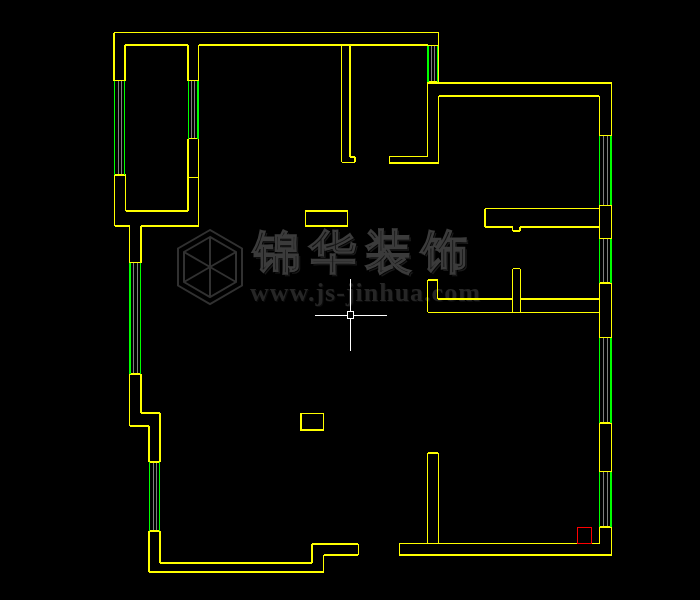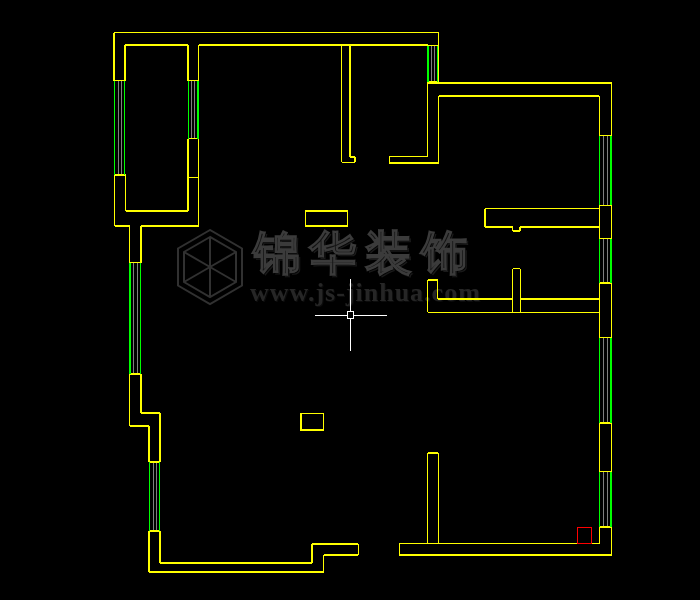--- a/index.html
+++ b/index.html
@@ -5,21 +5,21 @@
   html,body{margin:0;padding:0;background:#000;}
   .stage{position:relative;width:700px;height:600px;background:#000;overflow:hidden;
          font-family:"Liberation Sans", sans-serif;}
   .plan-svg{position:absolute;left:0;top:0;z-index:2;}
   .watermark{position:absolute;left:0;top:0;width:700px;height:600px;z-index:1;}
   .wm-logo{position:absolute;left:172px;top:229px;}
   .wm-title{position:absolute;left:253px;top:227px;width:260px;
             font-size:47px;font-weight:bold;letter-spacing:9px;line-height:1.1;
             color:#141414;-webkit-text-stroke:1px #3b3b3b;
             text-shadow:1px 1px 1px #000, 2px 2px 0 #1d1d1d;
-            font-family:Liberation Sans, sans-serif;white-space:nowrap;}
+            font-family:Liberation Serif, serif;white-space:nowrap;}
   .wm-url{position:absolute;left:250px;top:278px;
           font-size:26px;font-weight:bold;letter-spacing:1px;
           color:#262626;text-shadow:1px 1px 0 #0c0c0c;
           font-family:"Liberation Serif", serif;white-space:nowrap;}
 </style>
 </head>
 <body>
 
 <div class="stage">
 

